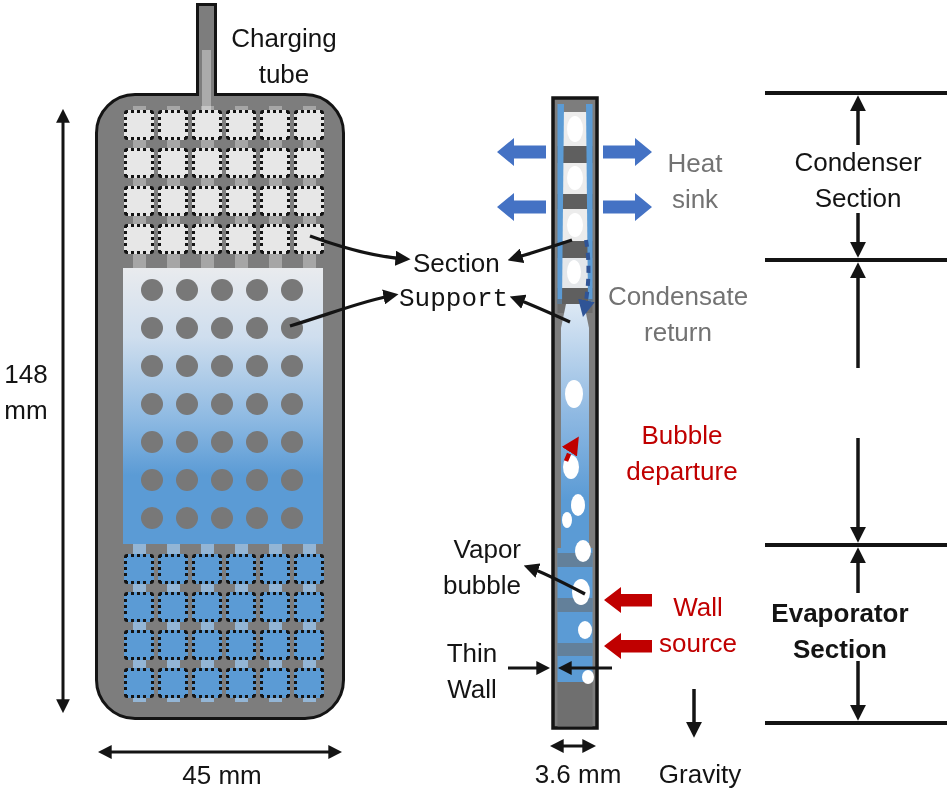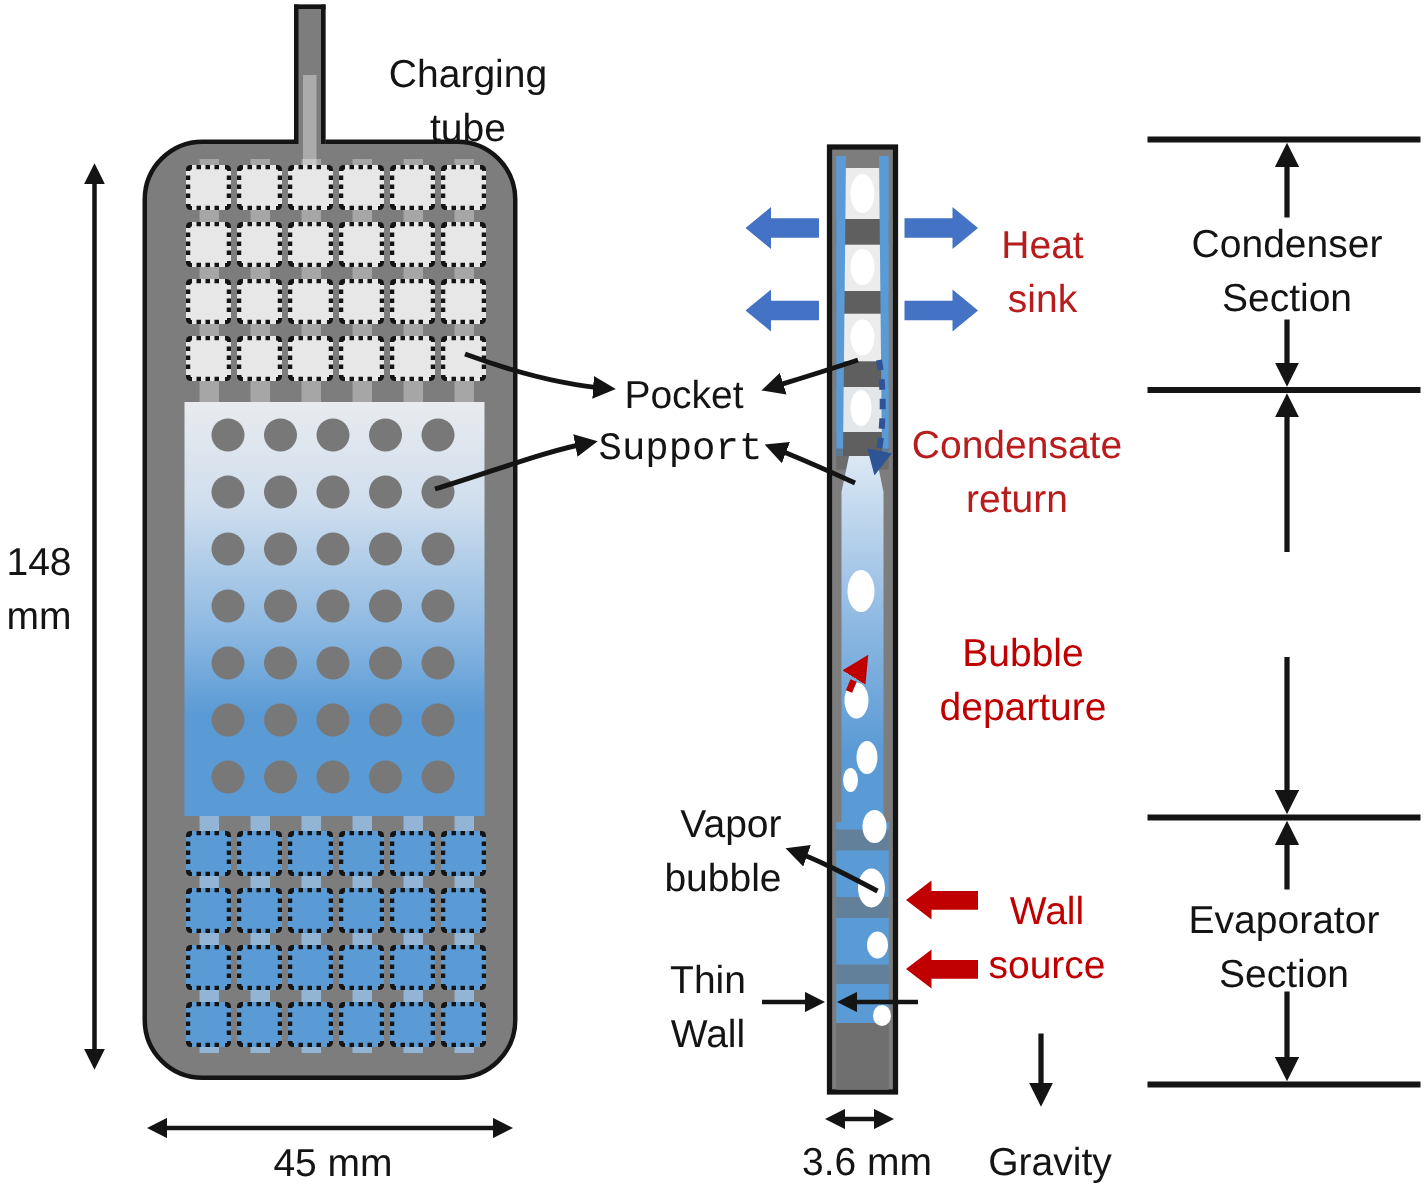--- a/index.html
+++ b/index.html
@@ -1,21 +1,21 @@
 <!DOCTYPE html>
 <html><head>
 <meta charset="utf-8">
 <style>
   html,body{margin:0;padding:0;background:#ffffff;}
   #canvas{position:relative;width:950px;height:790px;background:#ffffff;overflow:hidden;
           font-family:"Liberation Sans",sans-serif;color:#141414;}
   .abs{position:absolute;}
   .lbl{position:absolute;font-size:26px;line-height:36px;z-index:6;white-space:normal;}
   .center{text-align:center;}
-  .blue{color:#b91c1c;text-align:center;}
+  .blue{color:#737373;text-align:center;}
   .red{color:#c00000;}
 
   
   #device-body{left:95px;top:93px;width:250px;height:627px;background:#7d7d7d;
     border:3.5px solid #141414;border-radius:40px;box-sizing:border-box;z-index:1;}
   #charging-tube{left:196px;top:3px;width:21px;height:93px;background:#7d7d7d;
     border:3px solid #141414;border-bottom:none;box-sizing:border-box;z-index:2;}
   #tube-joint-patch{left:199px;top:92px;width:15px;height:8px;background:#7d7d7d;z-index:2;}
   #tube-inner-stripe{left:202px;top:50px;width:9px;height:75px;background:#ababab;z-index:2;}
 
@@ -256,30 +256,30 @@
       <line x1="765" y1="723" x2="947" y2="723" stroke-width="4"></line>
       <line x1="858" y1="145" x2="858" y2="100" stroke-width="3.5" marker-end="url(#m-black)"></line>
       <line x1="858" y1="213" x2="858" y2="253" stroke-width="3.5" marker-end="url(#m-black)"></line>
       <line x1="858" y1="368" x2="858" y2="267" stroke-width="3.5" marker-end="url(#m-black)"></line>
       <line x1="858" y1="438" x2="858" y2="538" stroke-width="3.5" marker-end="url(#m-black)"></line>
       <line x1="858" y1="593" x2="858" y2="552" stroke-width="3.5" marker-end="url(#m-black)"></line>
       <line x1="858" y1="661" x2="858" y2="716" stroke-width="3.5" marker-end="url(#m-black)"></line>
     </g>
   </svg>
 
-  <div class="lbl center" style="left:224px;top:31px;width:120px;margin-left:28px;">Charging tube</div>
+  <div class="lbl center" style="left:224px;top:20px;width:120px;">Charging tube</div>
   <div class="lbl center" style="left:0px;top:356px;width:52px;">148 mm</div>
   <div class="lbl center" style="left:152px;top:757px;width:140px;">45 mm</div>
-  <div class="lbl center" style="left:413px;top:245px;width:86px;">Pocket</div>
+  <div class="lbl center" style="left:413px;top:245px;width:86px;">Section</div>
   <div class="lbl center" style="left:399px;top:281px;width:106px;font-family:Liberation Mono, monospace;">Support</div>
 
   <div class="lbl center blue" style="left:655px;top:145px;width:80px;">Heat sink</div>
   <div class="lbl blue" style="left:603px;top:278px;width:150px;">Condensate return</div>
   <div class="lbl red" style="left:602px;top:417px;width:160px;text-align:center;">Bubble departure</div>
   <div class="lbl center" style="left:421px;top:531px;width:100px;text-align:right;">Vapor bubble</div>
   <div class="lbl center" style="left:432px;top:635px;width:80px;">Thin Wall</div>
   <div class="lbl center red" style="left:648px;top:589px;width:100px;">Wall source</div>
   <div class="lbl center" style="left:528px;top:756px;width:100px;white-space:nowrap;">3.6 mm</div>
   <div class="lbl center" style="left:650px;top:756px;width:100px;">Gravity</div>
 
   <div class="lbl center" style="left:778px;top:144px;width:160px;">Condenser Section</div>
-  <div class="lbl center" style="left:776px;top:595px;width:160px;">Evaporator Section</div>
+  <div class="lbl center" style="left:760px;top:595px;width:160px;font-weight:bold;">Evaporator Section</div>
 </div>
 
 </body></html>

